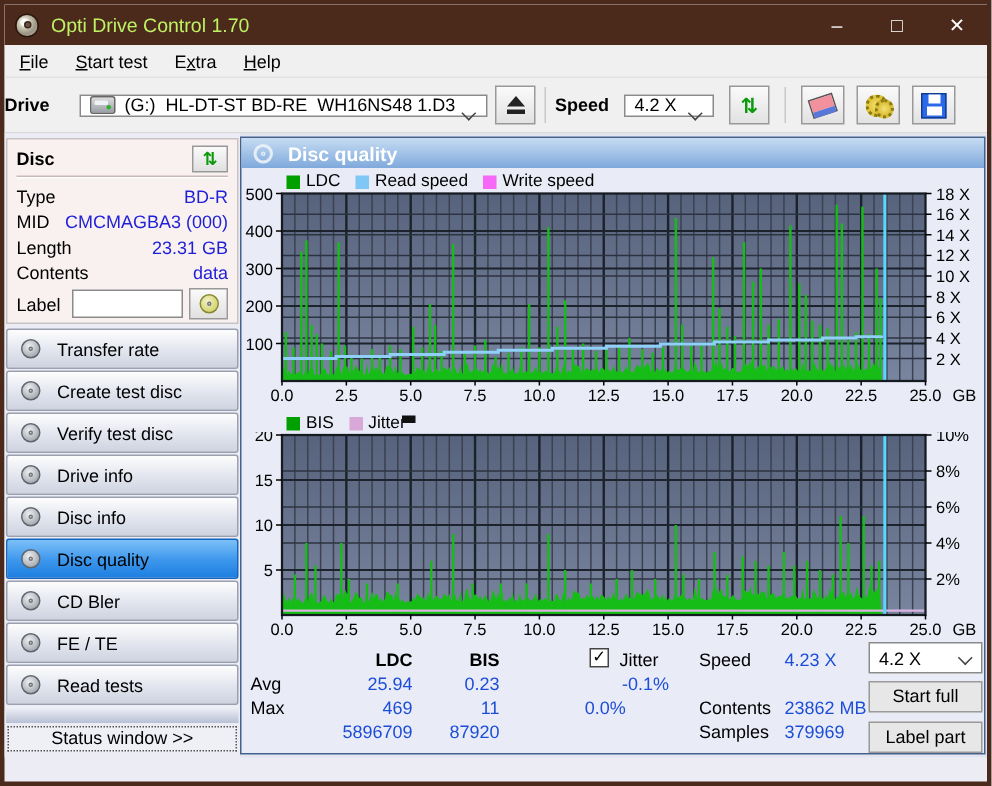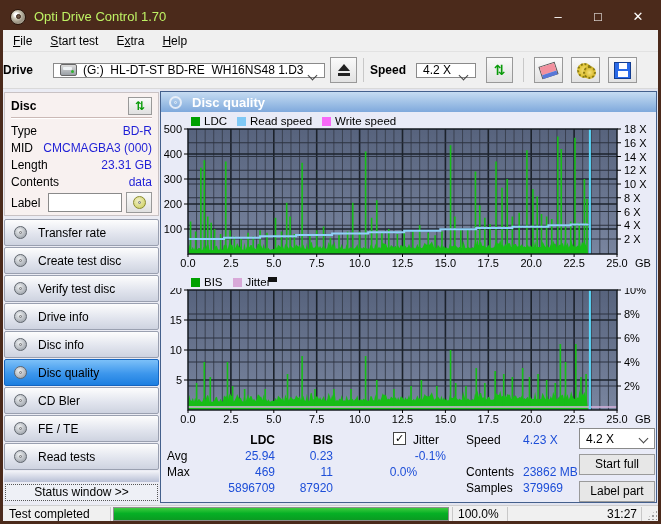--- a/index.html
+++ b/index.html
@@ -643,26 +643,13 @@
 
       <div class="sel" style="top:336px;">
         <span>4.2 X</span>
         <span class="chev"></span>
       </div>
       <div class="pbtn" style="top:362px;">Start full</div>
       <div class="pbtn" style="top:389px;">Label part</div>
     </div>
   </div>
 
-  <div class="statusbar">
-    <div class="sb-cell" style="left:6px;">Test completed</div>
-    <span class="sb-sep" style="left:107px;"></span>
-    <div class="pbar">
-      <div class="pbar-fill" id="pbar-fill" style="width: 100%;"></div>
-    </div>
-    <span class="sb-sep" style="left:449px;"></span>
-    <div class="sb-cell" style="left:455px;">100.0%</div>
-    <span class="sb-sep" style="left:504px;"></span>
-    <div class="sb-cell" style="left:504px;width:130px;justify-content:flex-end;">31:27</div>
-    <span class="sb-sep" style="left:638px;"></span>
-    <span class="grip"></span>
-  </div>
 </div>
 
 </body></html>

